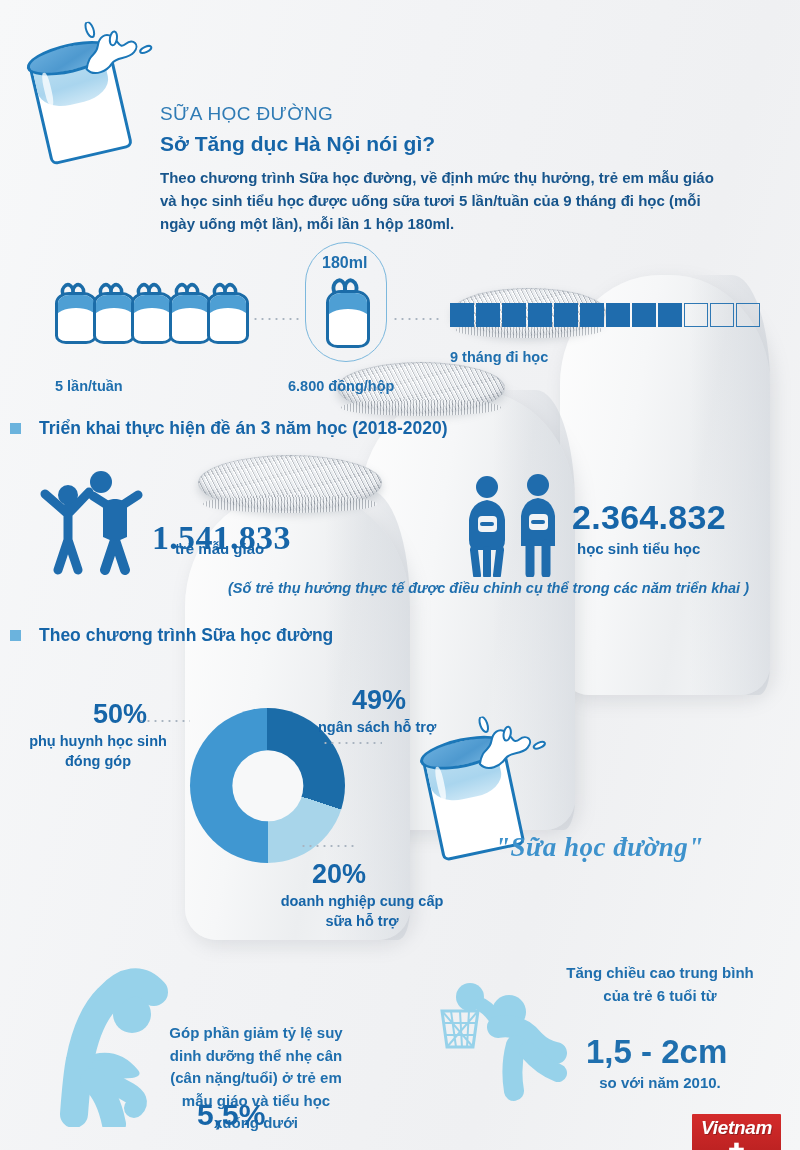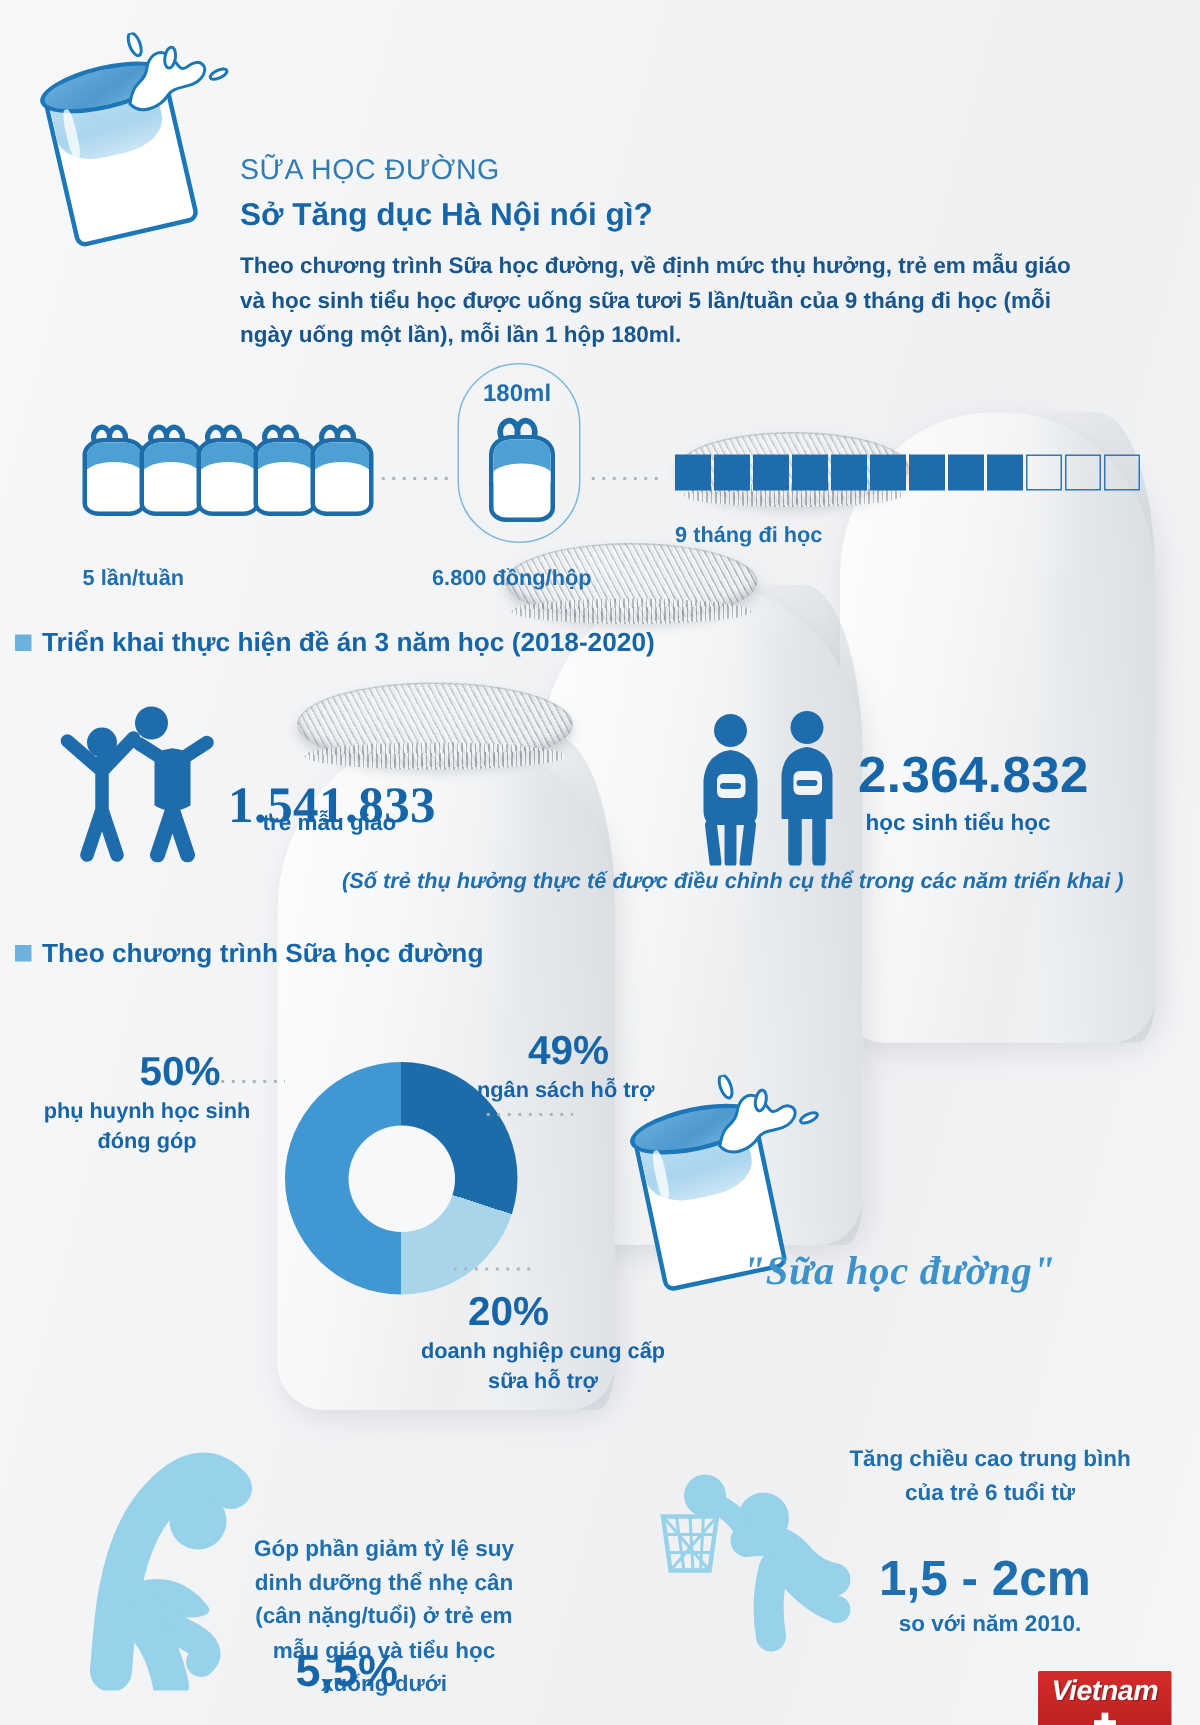--- a/index.html
+++ b/index.html
@@ -64,21 +64,21 @@
   .glass-rim{
     position:absolute;border-radius:50%;
     background:linear-gradient(160deg,#6aaedd 0%,#4e99cf 55%,#78b6e0 100%);
     border:3px solid #1b77b8;
   }
   .glass-gloss{
     position:absolute;background:rgba(255,255,255,.75);border-radius:40%;
   }
 
   
-  .sec-head{position:absolute;display:flex;align-items:center;gap:7px;text-align:right;}
+  .sec-head{position:absolute;display:flex;align-items:center;gap:18px;text-align:right;}
   .sec-bullet{width:11px;height:11px;background:#6bb3dd;display:block;}
   .sec-title{font-size:17.5px;font-weight:bold;color:#1665a8;white-space:nowrap;}
 
   
   .bottle-icon{position:relative;display:inline-block;}
   .bi-knot{position:absolute;left:50%;transform:translateX(-50%);top:0;}
   .bi-jar{
     position:absolute;left:0;bottom:0;width:100%;
     border:3.5px solid #1b6ca8;border-radius:34% 34% 26% 26% / 22% 22% 16% 16%;
     background:#fff;overflow:hidden;

